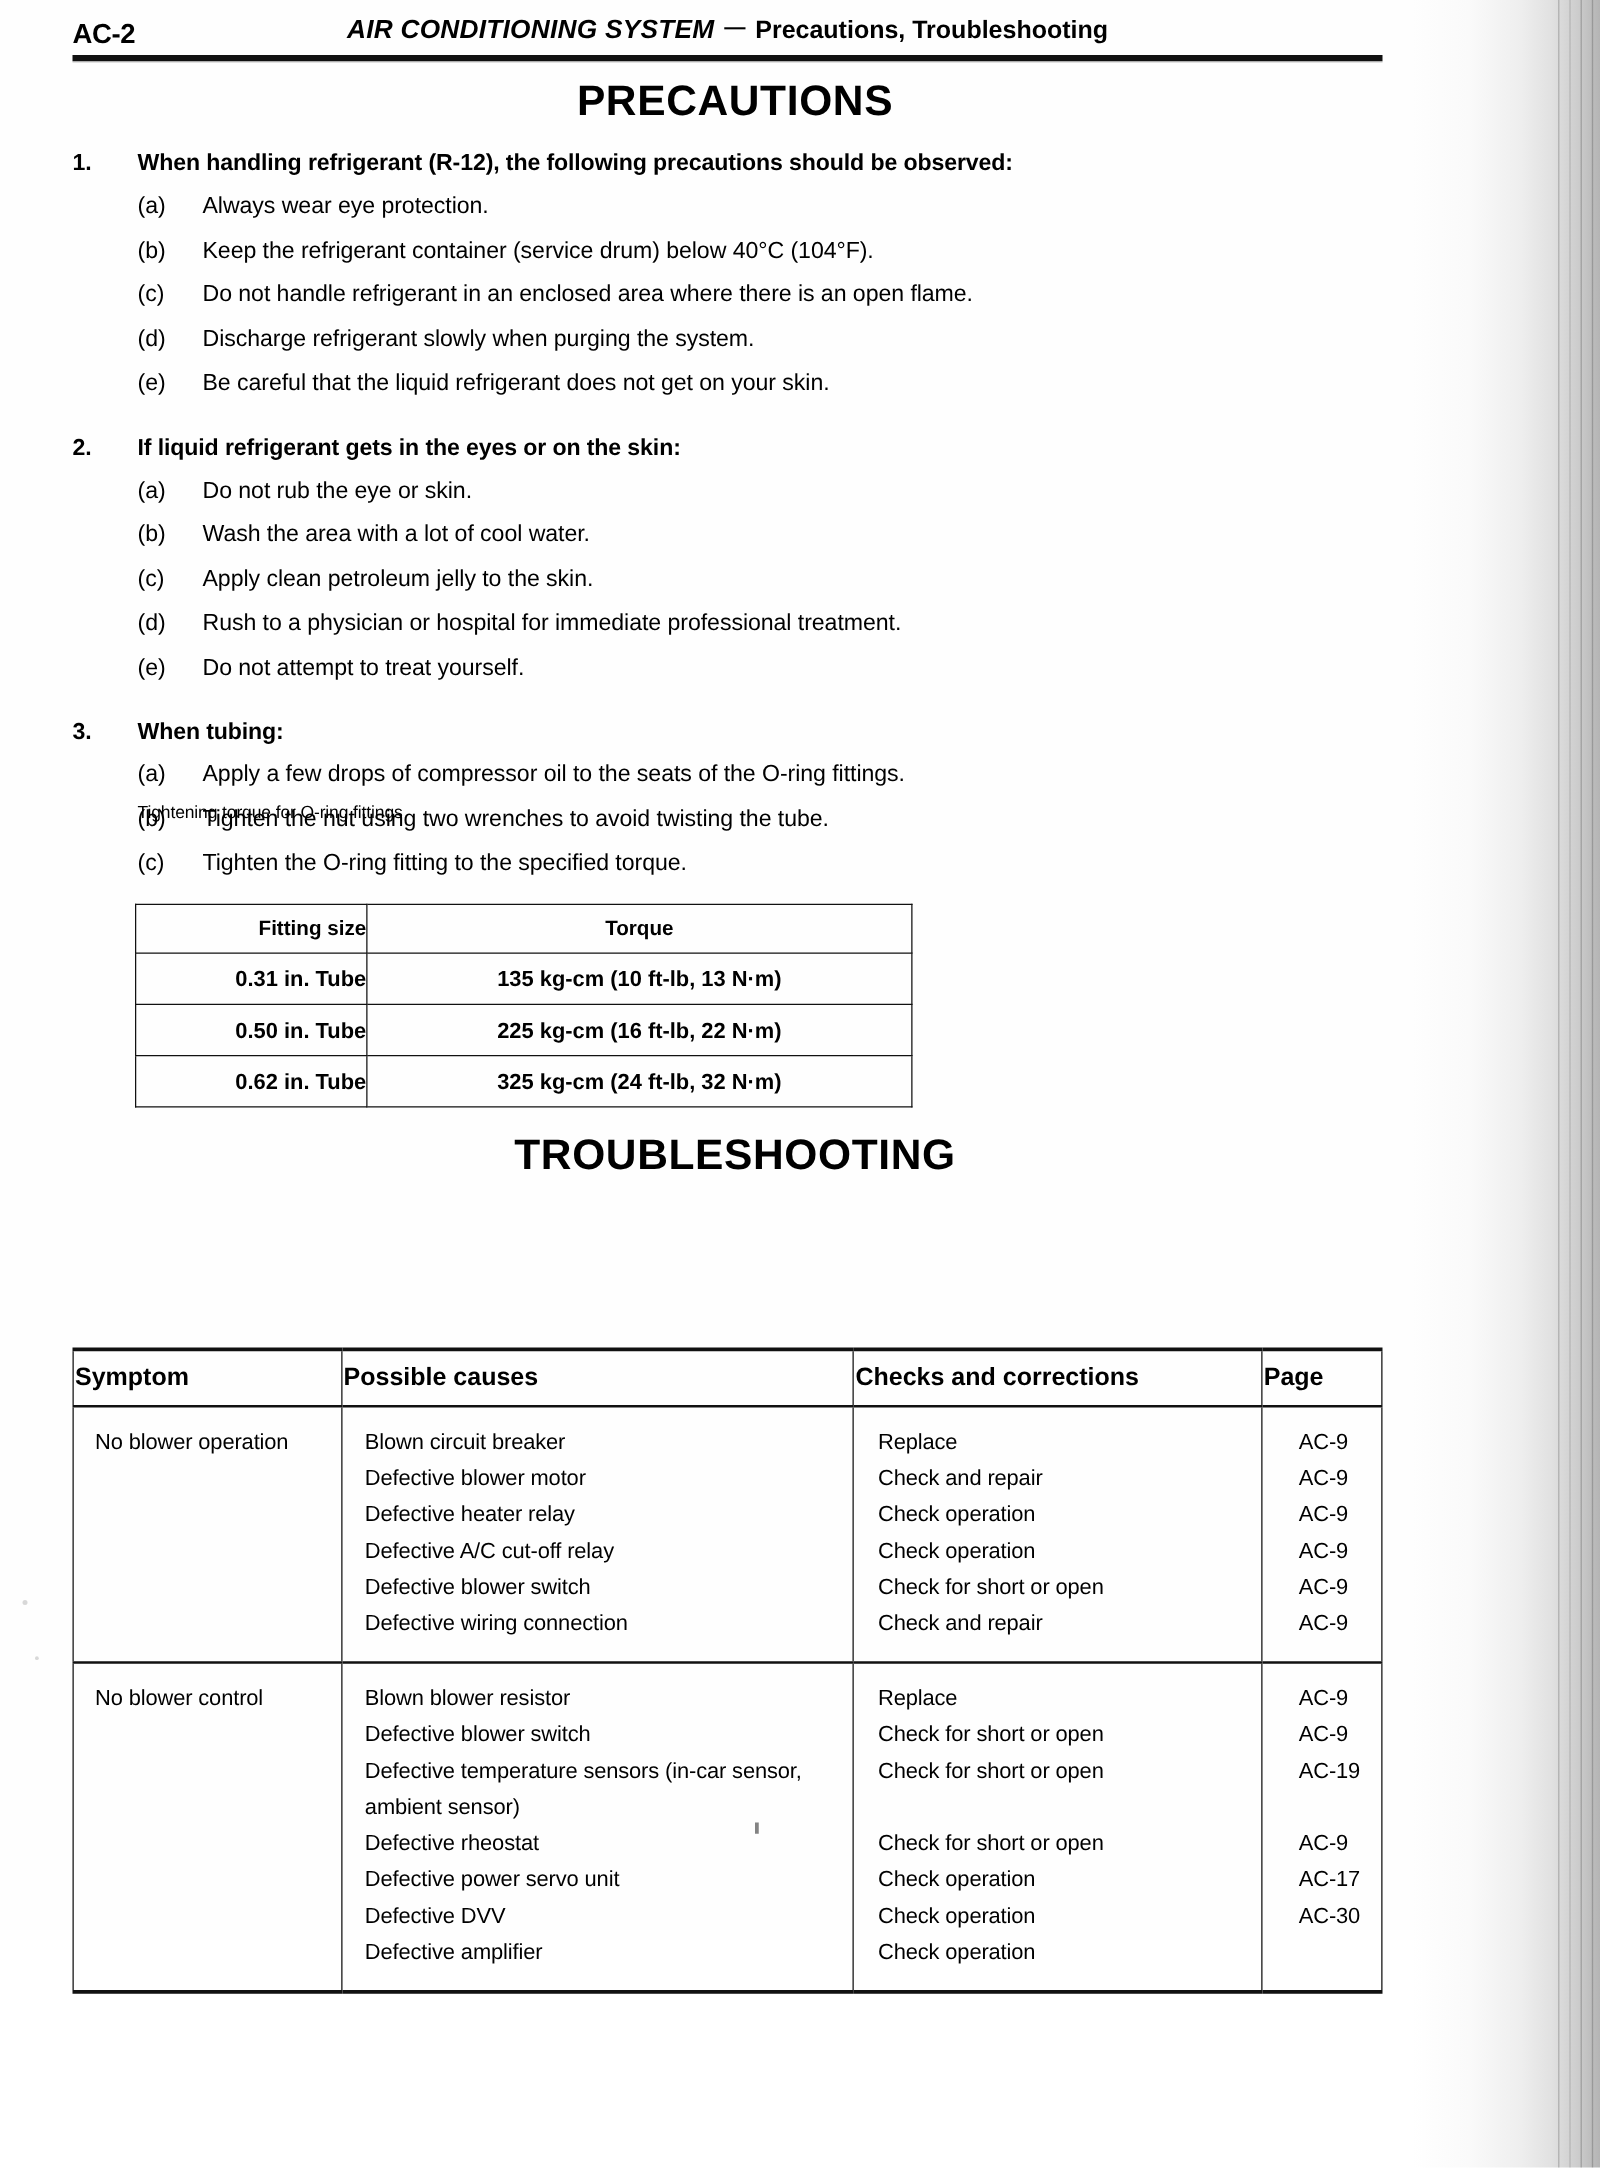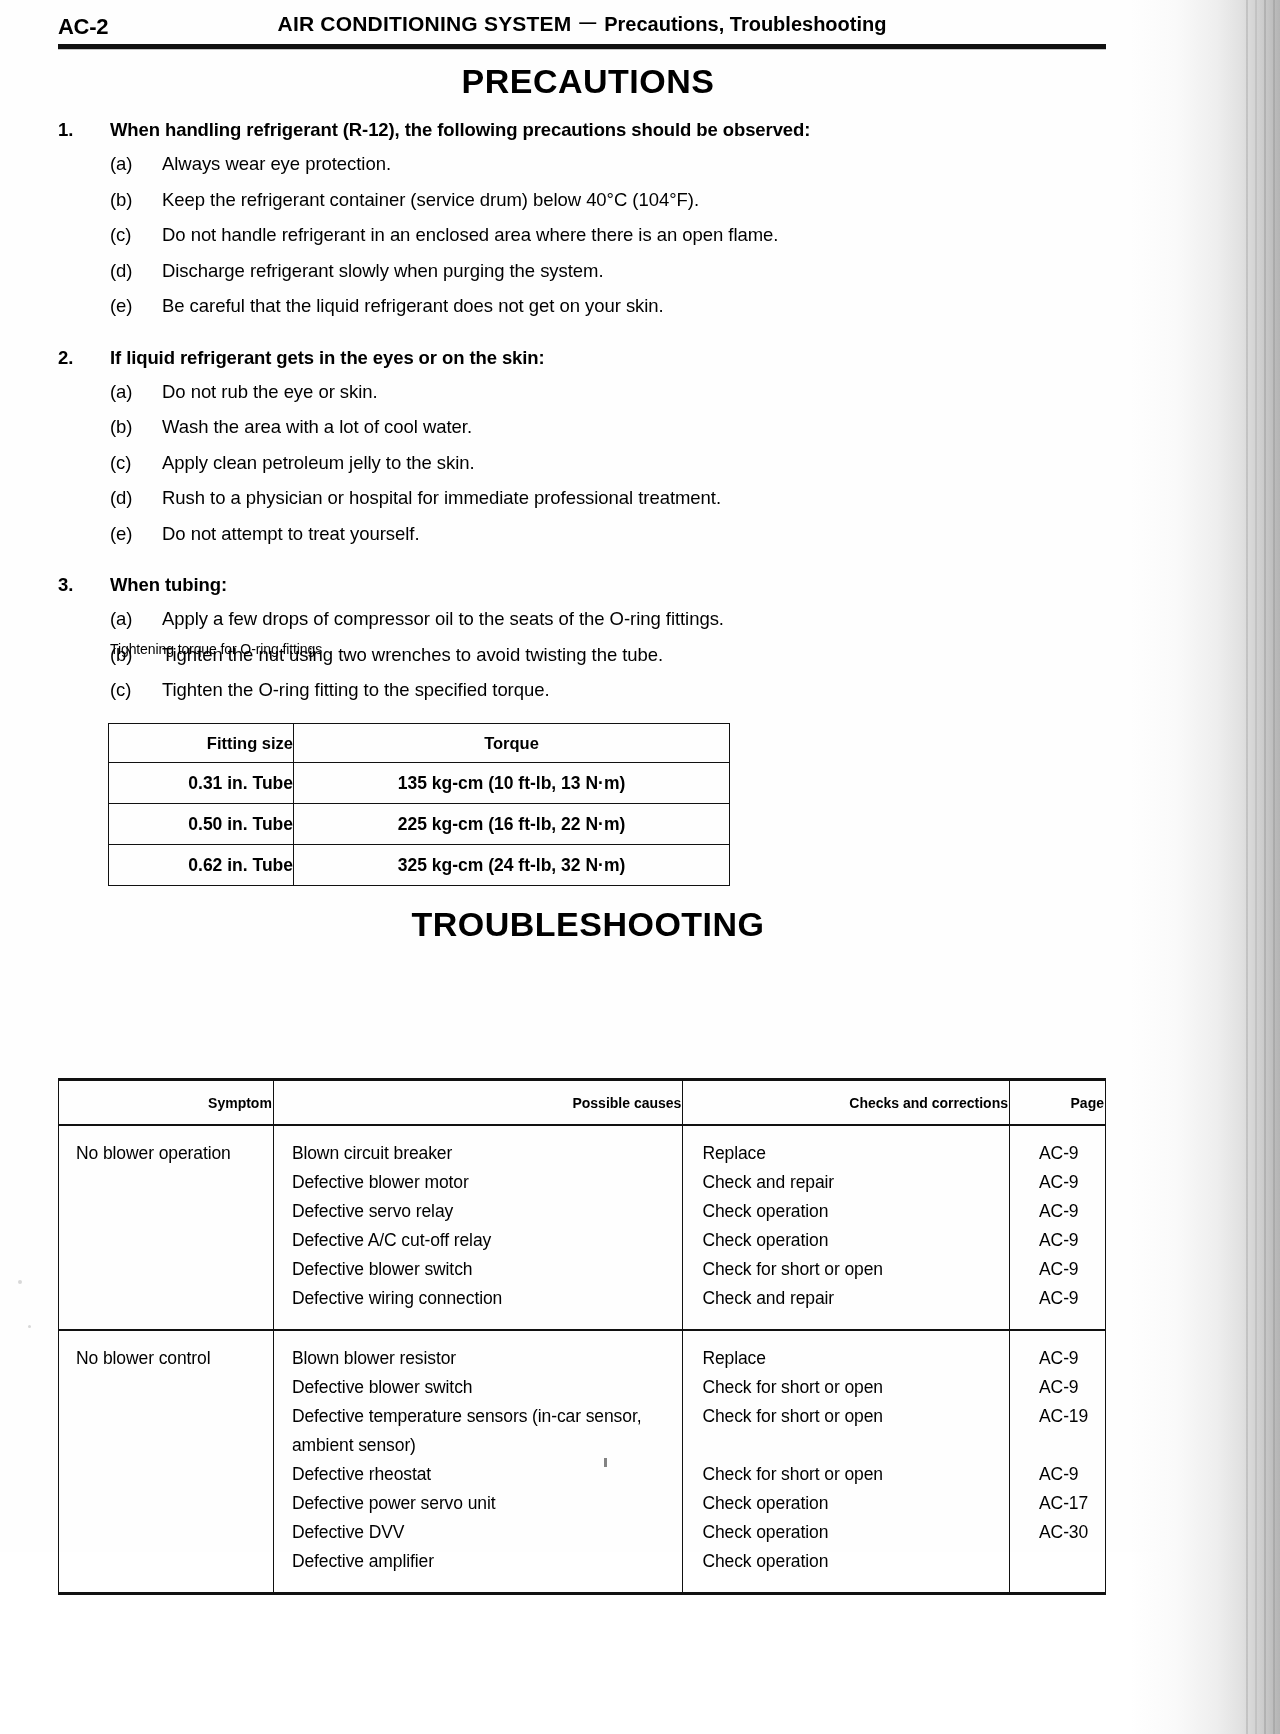--- a/index.html
+++ b/index.html
@@ -85,20 +85,21 @@
     left: 0;
     top: 0;
     width: 1048px;
     text-align: center;
     font-size: 21px;
     font-weight: bold;
     white-space: nowrap;
   }
   .hdr-title .sys {
     letter-spacing: 0.2px;
+    font-style: italic;
   }
   .hdr-title .dash {
     font-weight: bold;
     letter-spacing: 0;
     padding: 0 2px;
     position: relative;
     top: -3px;
     font-size: 17px;
   }
   .hdr-title .sub {
@@ -215,23 +216,23 @@
   #ts-table col.c-cause   { width: 410px; }
   #ts-table col.c-check   { width: 327px; }
   #ts-table col.c-page    { width: 96px; }
 
   #ts-table th {
     border-left: 1.5px solid #111;
     border-right: 1.5px solid #111;
     border-top: 3px solid #111;
     border-bottom: 2.5px solid #111;
     height: 41px;
-    font-size: 14px;
-    font-weight: bold;
-    text-align: right;
+    font-size: 20px;
+    font-weight: bold;
+    text-align: left;
     vertical-align: middle;
   }
   #ts-table td.grp {
     border-left: 1.5px solid #111;
     border-right: 1.5px solid #111;
     border-bottom: 2.5px solid #111;
     padding: 13px 0 16px 0;
     vertical-align: top;
   }
   #ts-table tbody tr:last-child td.grp {
@@ -403,21 +404,21 @@
     </thead>
     <tbody>
 
       <tr>
         <td class="grp">
           <div class="ts-line cellpad-sym">No blower operation</div>
         </td>
         <td class="grp">
           <div class="ts-line cellpad-cause">Blown circuit breaker</div>
           <div class="ts-line cellpad-cause">Defective blower motor</div>
-          <div class="ts-line cellpad-cause">Defective servo relay</div>
+          <div class="ts-line cellpad-cause">Defective heater relay</div>
           <div class="ts-line cellpad-cause">Defective A/C cut-off relay</div>
           <div class="ts-line cellpad-cause">Defective blower switch</div>
           <div class="ts-line cellpad-cause">Defective wiring connection</div>
         </td>
         <td class="grp">
           <div class="ts-line cellpad-check">Replace</div>
           <div class="ts-line cellpad-check">Check and repair</div>
           <div class="ts-line cellpad-check">Check operation</div>
           <div class="ts-line cellpad-check">Check operation</div>
           <div class="ts-line cellpad-check">Check for short or open</div>

